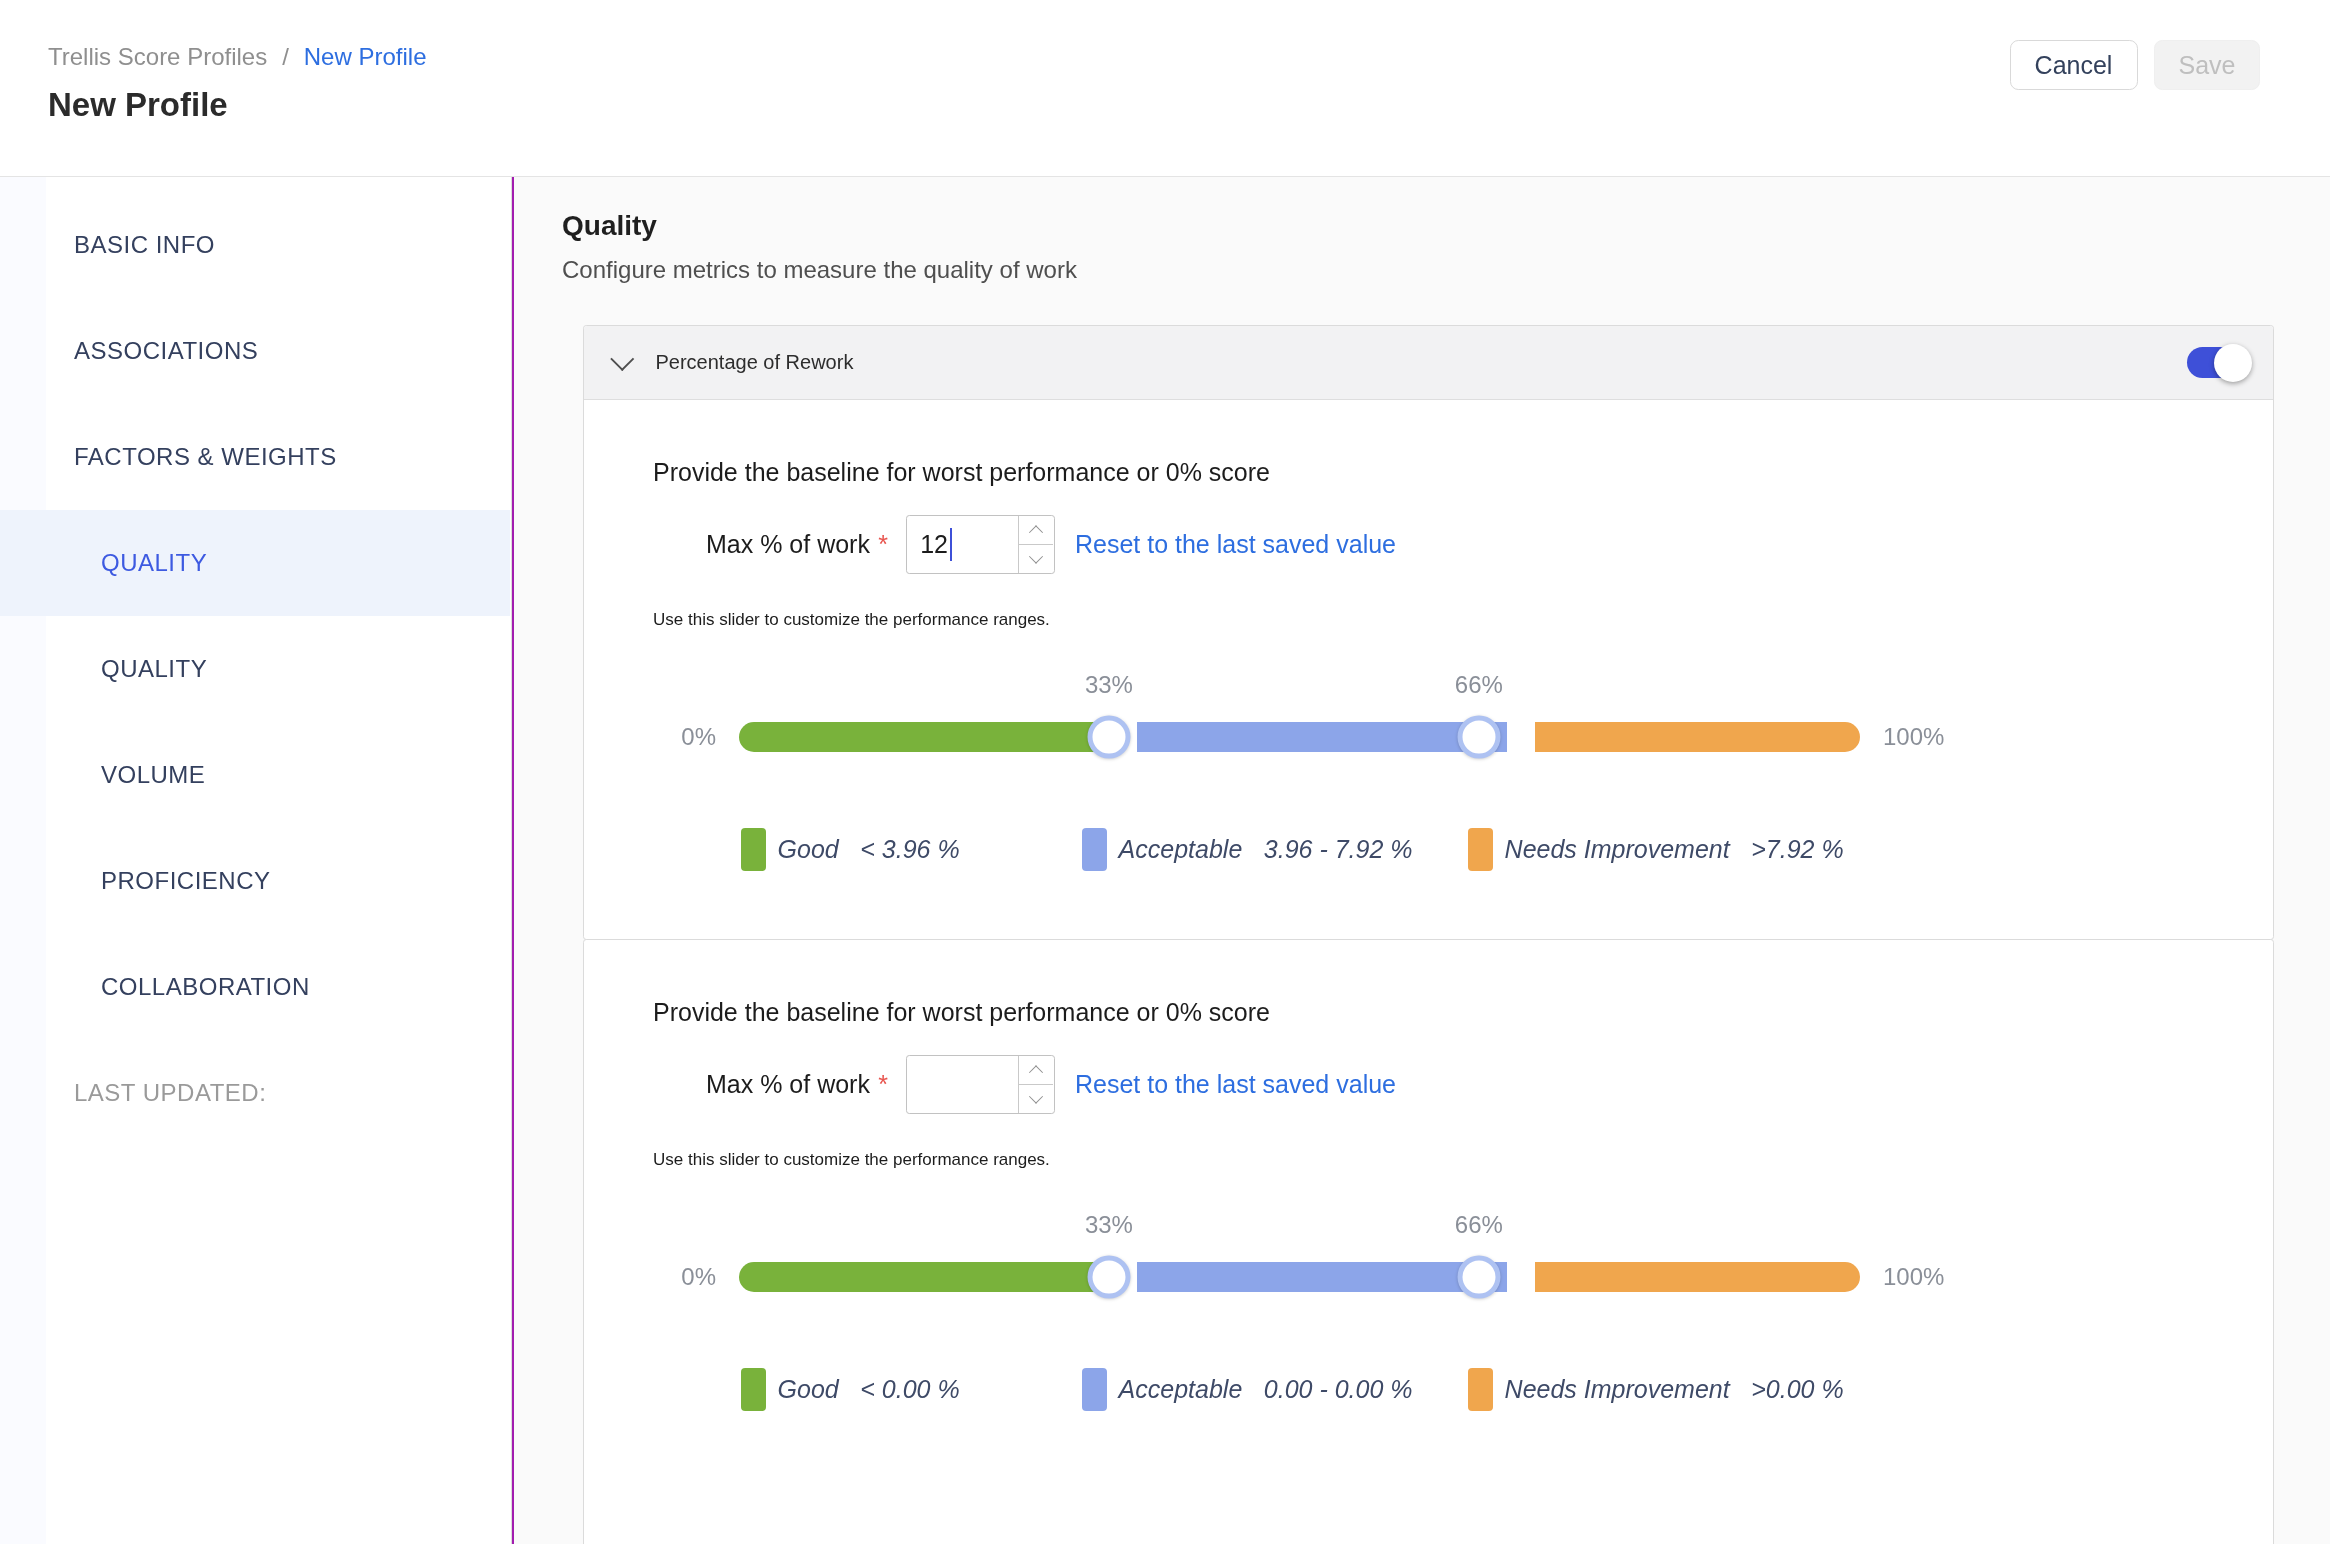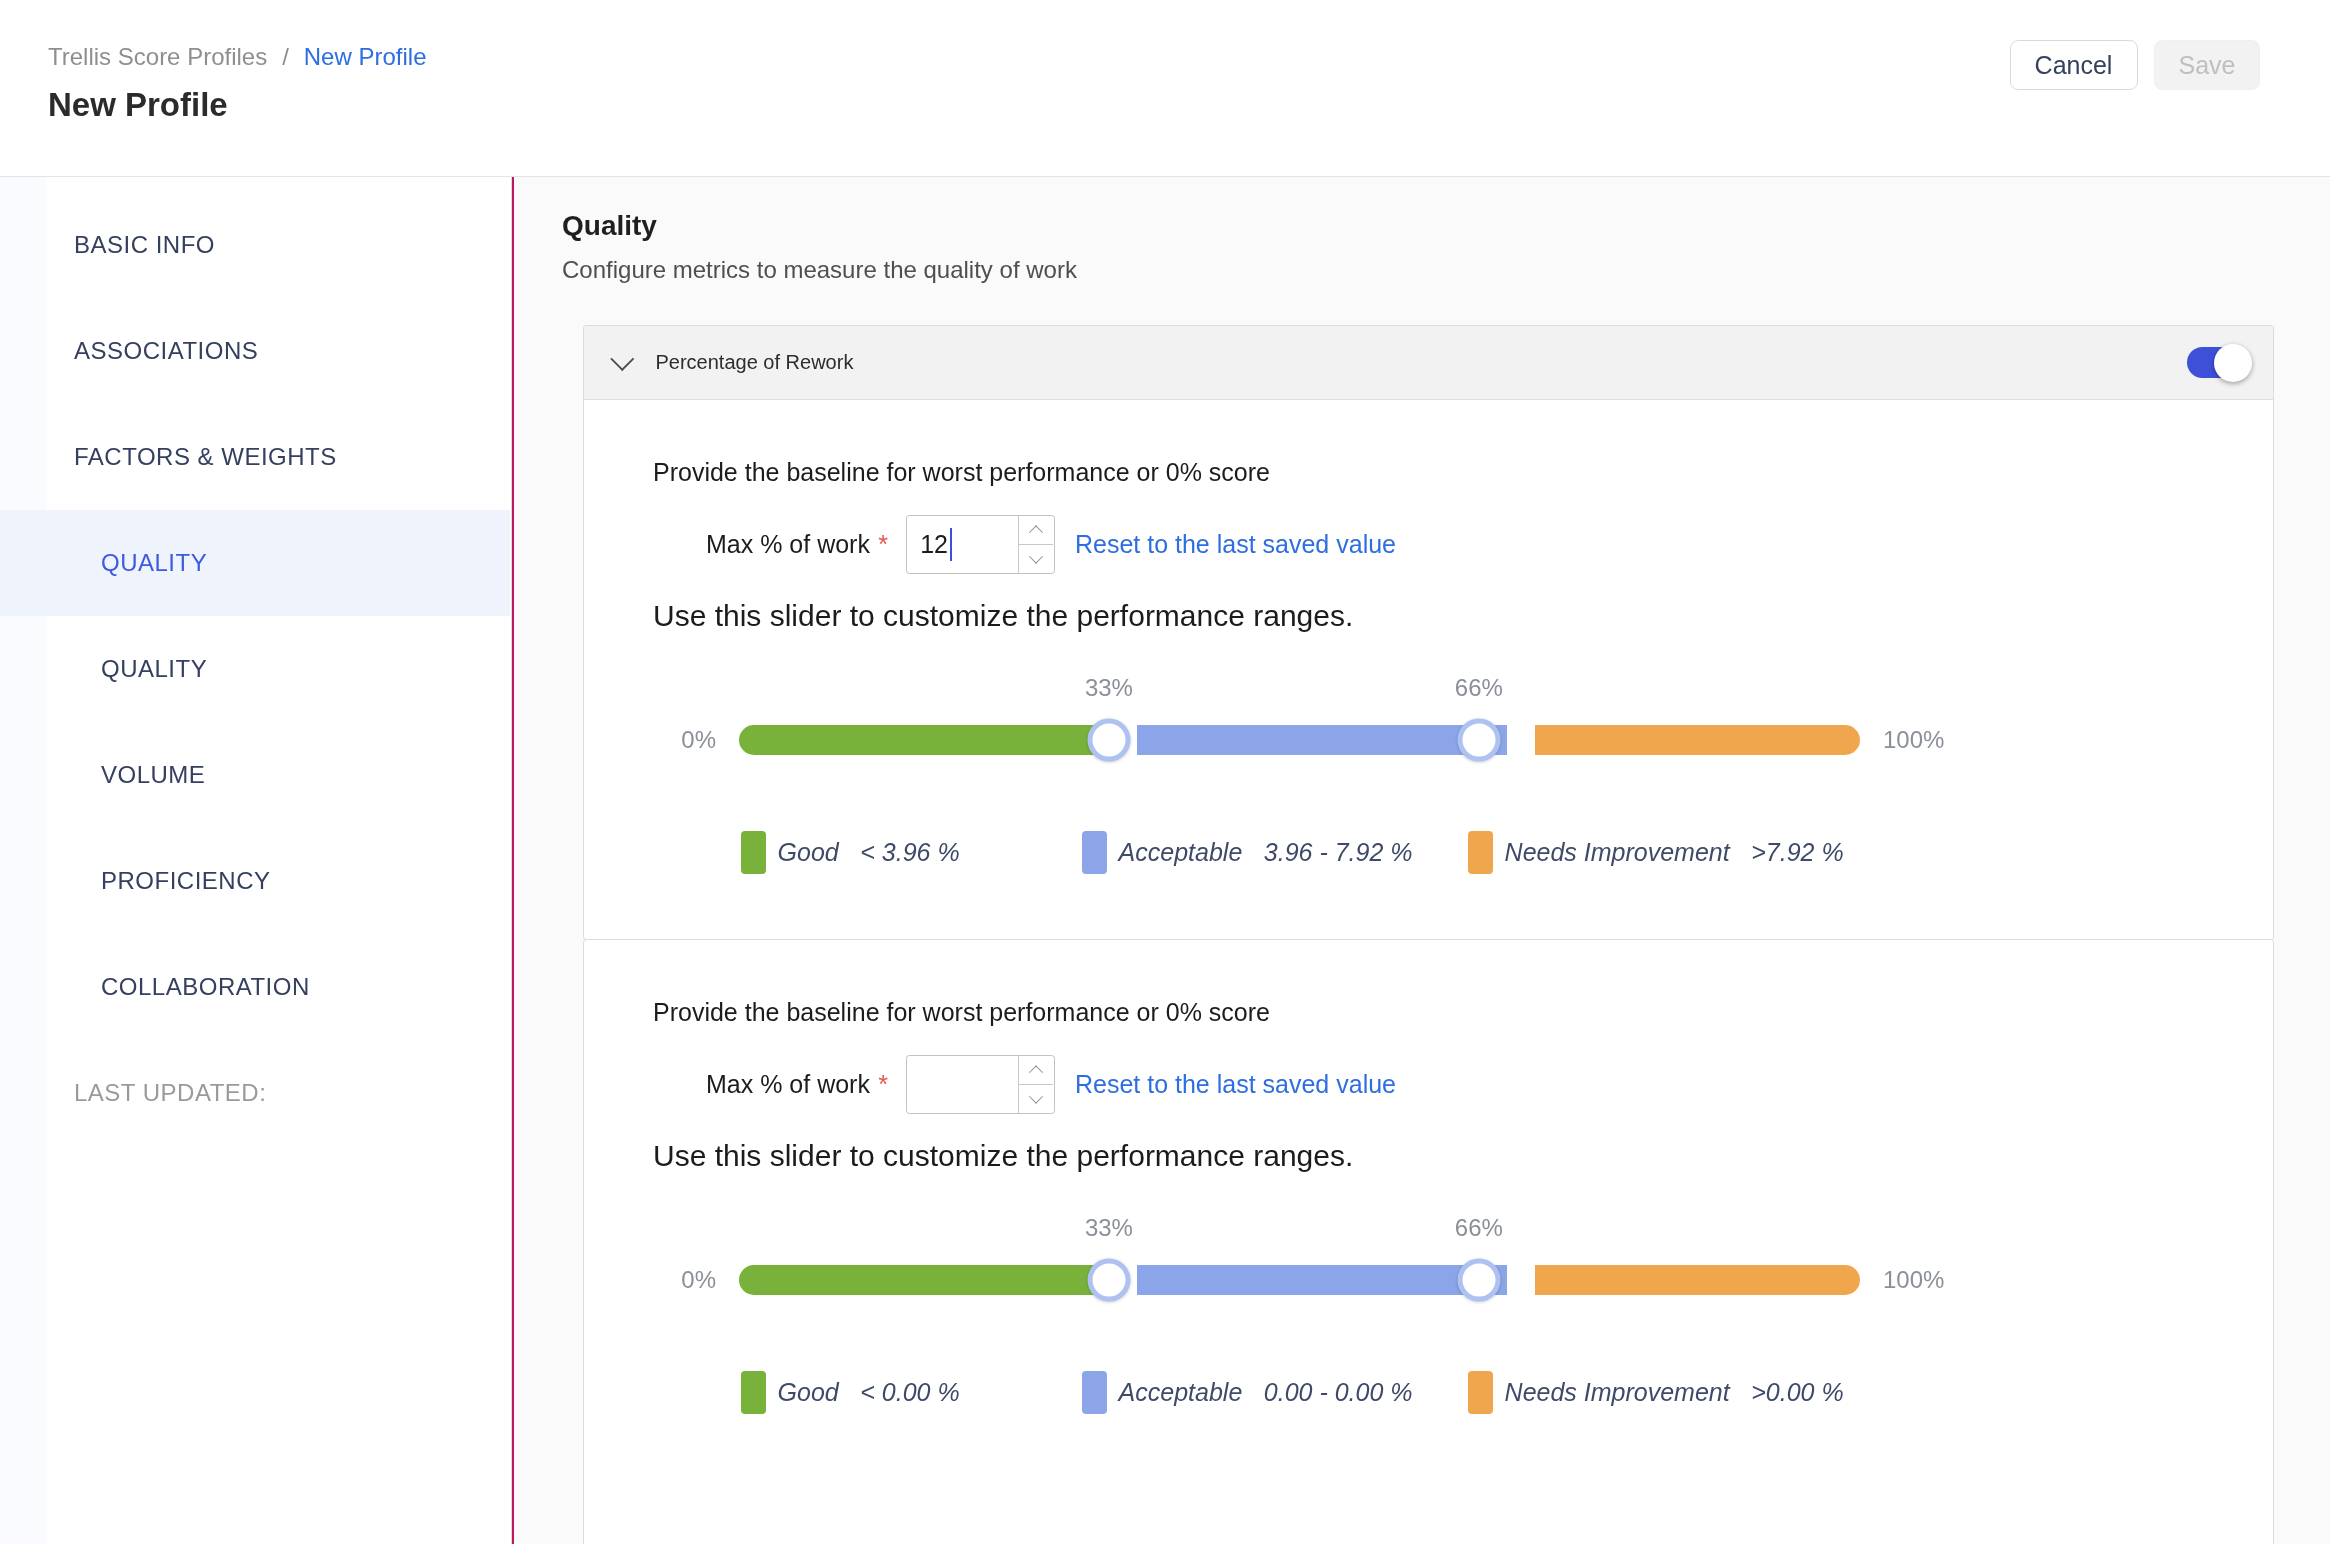--- a/index.html
+++ b/index.html
@@ -1,17 +1,17 @@
 <!DOCTYPE html>
 <html style="font-size:13.2px"><head>
 <meta charset="utf-8">
 <style>
   * { margin:0; padding:0; box-sizing:border-box; }
   body { font-family:"Liberation Sans", sans-serif; background:#fff; }
-  .screen { position:relative; width:2330px; height:1544px; background:#be185d; overflow:hidden;padding-left:20px; }
+  .screen { position:relative; width:2330px; height:1544px; background:#a21caf; overflow:hidden;padding-left:20px; }
 
   
   .app-header { position:absolute; left:0; top:0; width:2330px; height:177px;
     background:#fff; border-bottom:1.7px solid #e4e4e4; }
   .breadcrumb { position:absolute; left:48px; top:43px; font-size:24px; color:#8f8f8f; }
   .breadcrumb .crumb-parent { color:#8f8f8f; cursor:pointer; }
   .breadcrumb .crumb-sep { color:#8f8f8f; margin:0 8.3px; }
   .breadcrumb .crumb-current { color:#2d6ee0; cursor:pointer; }
   .page-title { position:absolute; left:48px; top:86px; font-size:33px; font-weight:700; color:#2b2b2b; }
   .header-actions { position:absolute; right:70px; top:40px; display:flex; gap:16.5px; }
@@ -59,21 +59,21 @@
     padding-left:13.2px; font-family:"Liberation Sans", sans-serif; background:transparent; }
   .caret-bar { position:absolute; left:43px; top:12.4px; width:2.5px; height:33px; background:#3e50d8; }
   .spin-col { width:35px; border-left:1.7px solid #c9c9c9; display:flex; flex-direction:column; }
   .spin-btn { flex:1; display:flex; align-items:center; justify-content:center; cursor:pointer; }
   .spin-btn.up { border-bottom:1.7px solid #c9c9c9; }
   .spin-chev { width:10px; height:10px; border-right:1.7px solid #8f8f8f; border-bottom:1.7px solid #8f8f8f; display:inline-block; }
   .spin-chev.u { transform:rotate(-135deg) translate(-1.7px,-1.7px); }
   .spin-chev.d { transform:rotate(45deg) translate(-1.7px,-1.7px); }
   .reset-link { margin-left:20px; font-size:25px; color:#2d6ee0; cursor:pointer; }
 
-  .slider-caption { margin-top:25px; font-size:30px; color:#1c1c1c; }
+  .slider-caption { margin-top:36px; font-size:17px; color:#1c1c1c; }
   .slider-row { margin-top:92px; display:flex; align-items:center; }
   .range-label { font-size:24px; color:#8a8f98; }
   .range-label.min { width:63px; text-align:right; }
   .range-label.max { margin-left:23px; }
   .slider-track { position:relative; margin-left:23px; width:1121px; height:30px; border-radius:15px; display:flex;gap:28px; }
   .seg { height:100%; }
   .seg.good { width:var(--p1); border-radius:15px 0 0 15px; }
   .seg.mid { width:calc(var(--p2) - var(--p1)); }
   .seg.bad { flex:1; border-radius:0 15px 15px 0; }
   .handle { position:absolute; top:50%; width:43px; height:43px; border-radius:50%;

